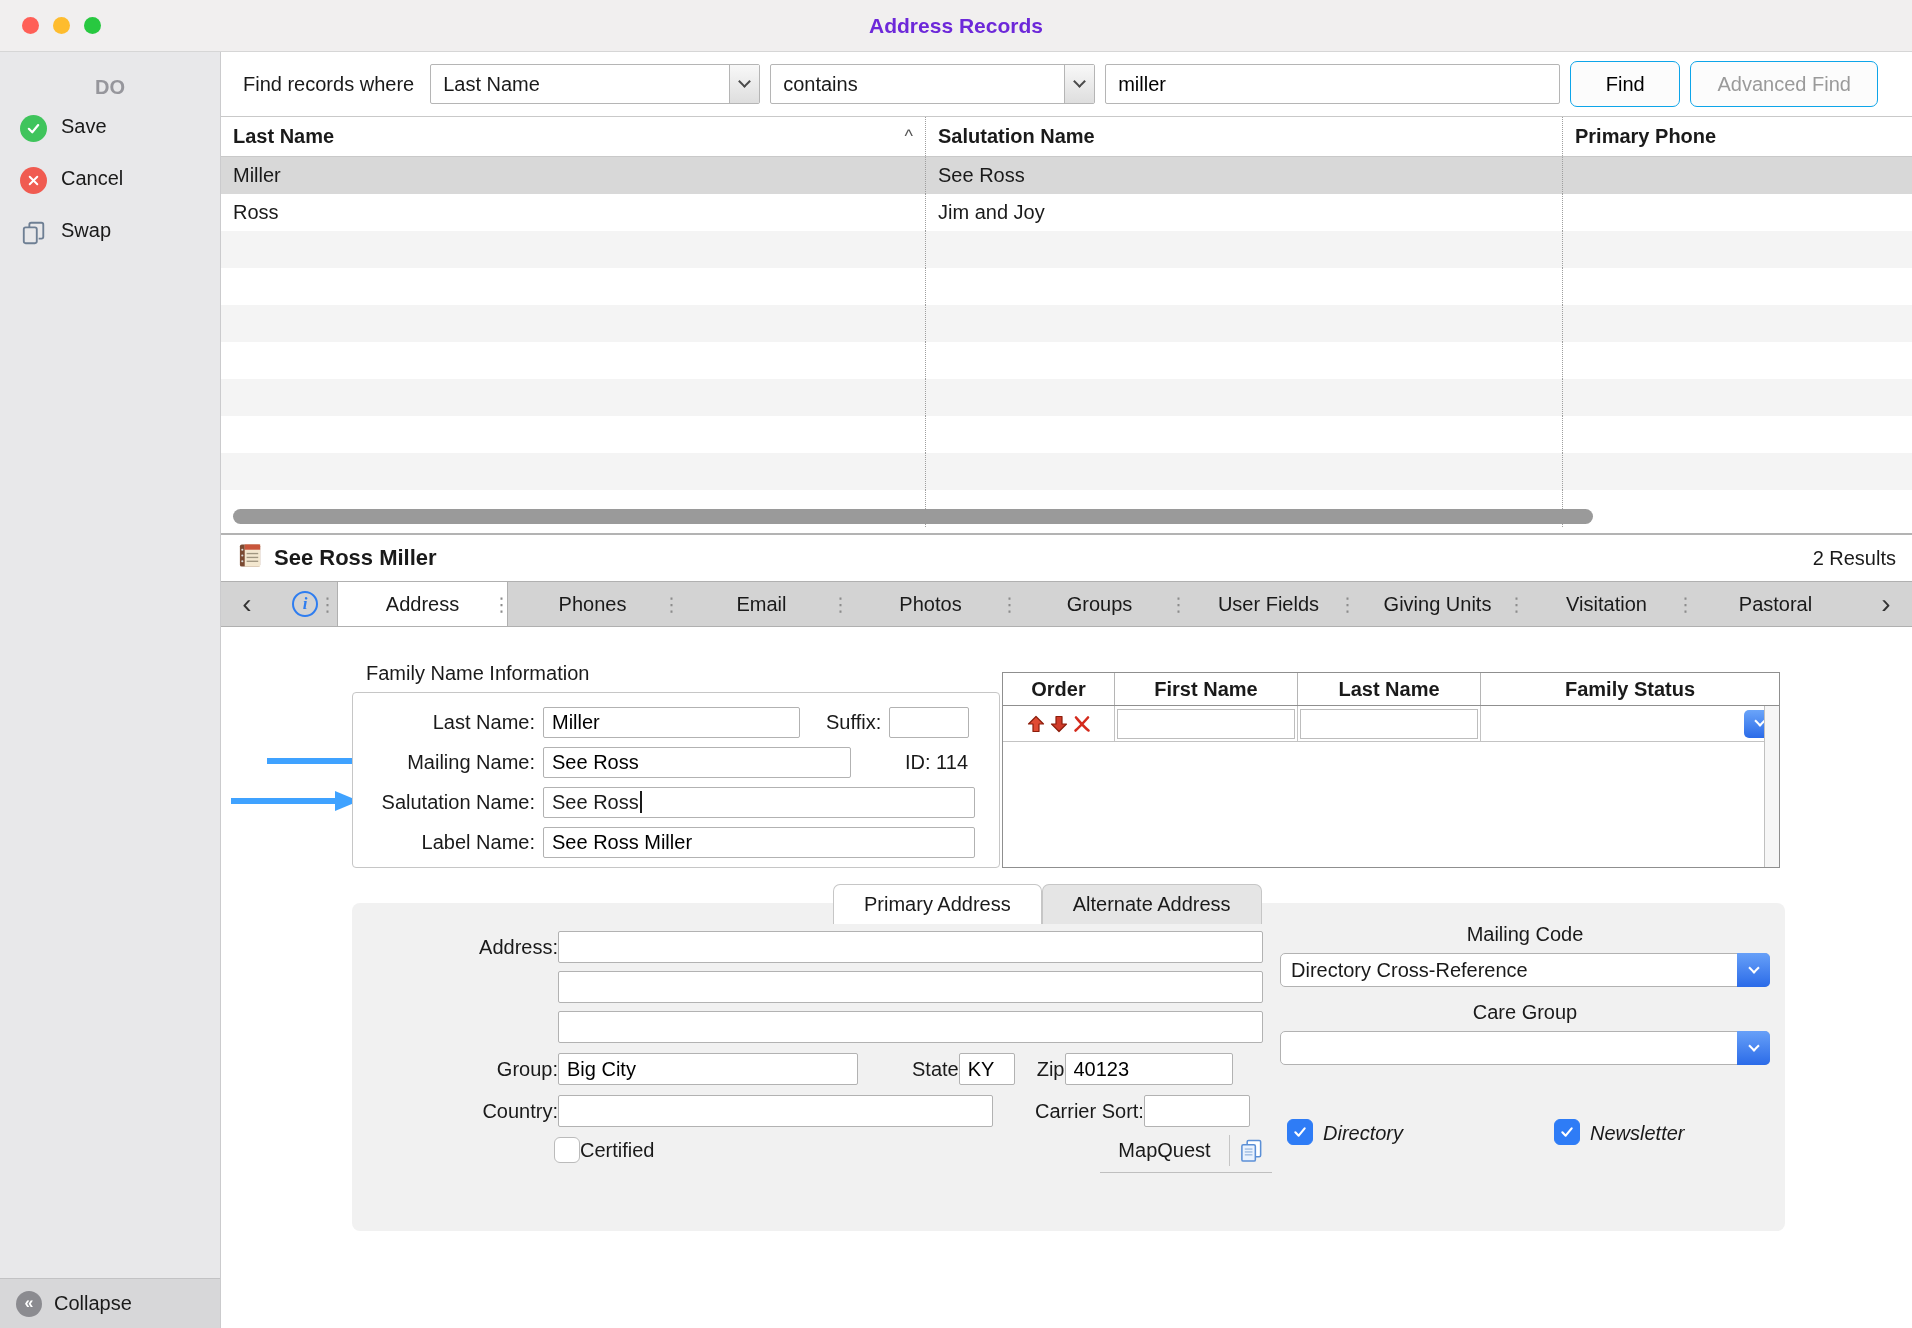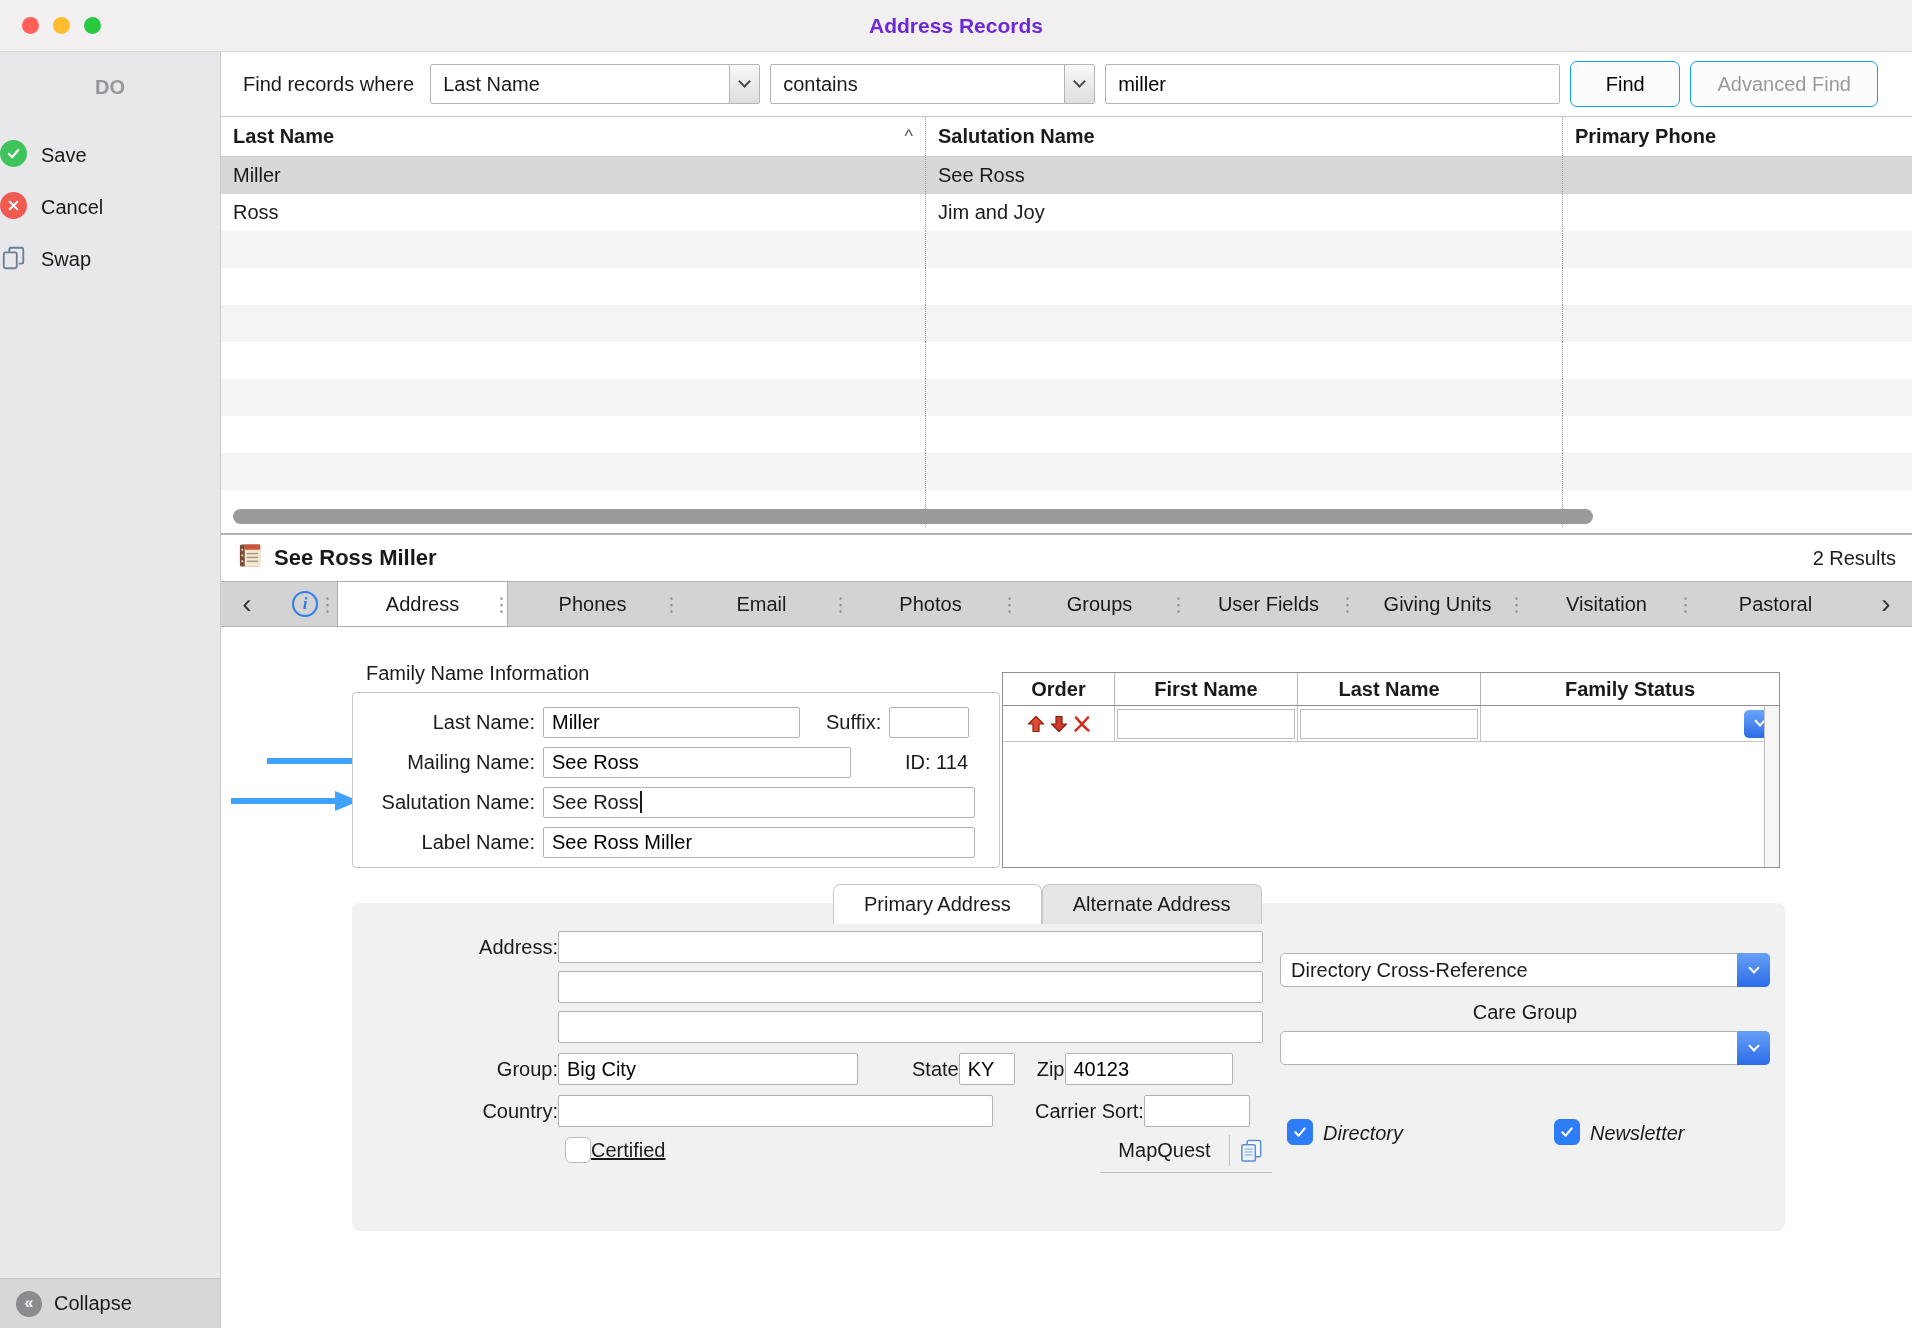--- a/index.html
+++ b/index.html
@@ -13,21 +13,21 @@
               border-bottom:1px solid #d6d6d6; display:flex; align-items:center; justify-content:center; }
   .title { font-weight:700; font-size:21px; color:#6d28d9; }
   .lights { position:absolute; left:22px; top:0; height:100%; display:flex; align-items:center; gap:14px; }
   .light { width:17px; height:17px; border-radius:50%; display:inline-block; }
   .light.red { background:#ff5f57; } .light.yellow { background:#febc2e; } .light.green { background:#28c840; }
 
   
   .sidebar { position:absolute; left:0; top:52px; bottom:0; width:221px; background:#e8e8ea; border-right:1px solid #cbcbcd; }
   .sidebar-header { margin-top:24px; text-align:center; font-weight:700; color:#96969c; }
   .side-items { margin-top:16px; }
-  .side-item { display:flex; align-items:flex-end; gap:14px; height:52px; cursor:default; }
+  .side-item { display:flex; align-items:flex-start; gap:14px; padding-left:20px; height:52px; cursor:default; }
   .icon-circle { width:27px; height:27px; border-radius:50%; display:flex; align-items:center; justify-content:center; flex:none; }
   .icon-circle.greenc { background:#3fc45c; }
   .icon-circle.redc { background:#f05b51; }
   .icon-plain { width:27px; height:27px; display:flex; align-items:center; justify-content:center; flex:none; }
   .collapse-bar { position:absolute; left:0; bottom:0; width:100%; height:50px; background:#d7d7d9;
                   border-top:1px solid #c2c2c4; display:flex; align-items:center; gap:12px; padding-left:16px; }
   .collapse-icon { width:26px; height:26px; border-radius:50%; background:#8b8b90; color:#fff; display:flex;
                    align-items:center; justify-content:center; font-size:16px; font-weight:700; padding-bottom:2px; }
 
   
@@ -461,38 +461,39 @@
         <input type="text" class="a-input" style="width: 56px;" value="KY">
         <span style="margin-left:22px;">Zip</span>
         <input type="text" class="a-input" style="width: 168px;" value="40123">
       </div>
       <div class="a-row" style="top:192px;">
         <span class="a-label">Country:</span>
         <input type="text" class="a-input" style="width: 435px;">
         <span style="margin-left:42px;">Carrier Sort:</span>
         <input type="text" class="a-input" style="width: 106px;">
       </div>
-      <div class="a-row" style="top:234px;left:213px;text-decoration:underline;">
+      <div class="a-row" style="top:234px;left:202px;">
         <span class="checkbox"></span>
         <span>Certified</span>
       </div>
       <div class="mq-bar">
         <span class="mq-label">MapQuest</span>
         <span class="mq-sep"></span>
         <span class="mq-icon">
           <svg width="25" height="25" viewBox="0 0 26 26">
             <rect x="8.5" y="2.5" width="14" height="17" rx="1.5" fill="#fff" stroke="#5b8fd6" stroke-width="1.6"></rect>
             <rect x="3" y="7" width="14" height="17" rx="1.5" fill="#eaf2fd" stroke="#5b8fd6" stroke-width="1.6"></rect>
             <line x1="6" y1="11.5" x2="14" y2="11.5" stroke="#9bb9e0" stroke-width="1.4"></line>
             <line x1="6" y1="14.5" x2="14" y2="14.5" stroke="#9bb9e0" stroke-width="1.4"></line>
             <line x1="6" y1="17.5" x2="14" y2="17.5" stroke="#9bb9e0" stroke-width="1.4"></line>
           </svg>
         </span>
       </div>
 
+      <div class="a-clabel" style="top:20px;">Mailing Code</div>
       <div class="combo" style="top:50px;">
         <span class="combo-val">Directory Cross-Reference</span>
         <span class="combo-btn">
             <span class="chev white"></span>
           </span>
       </div>
       <div class="a-clabel" style="top:98px;">Care Group</div>
       <div class="combo" style="top:128px;">
         <span class="combo-val"></span>
         <span class="combo-btn">

